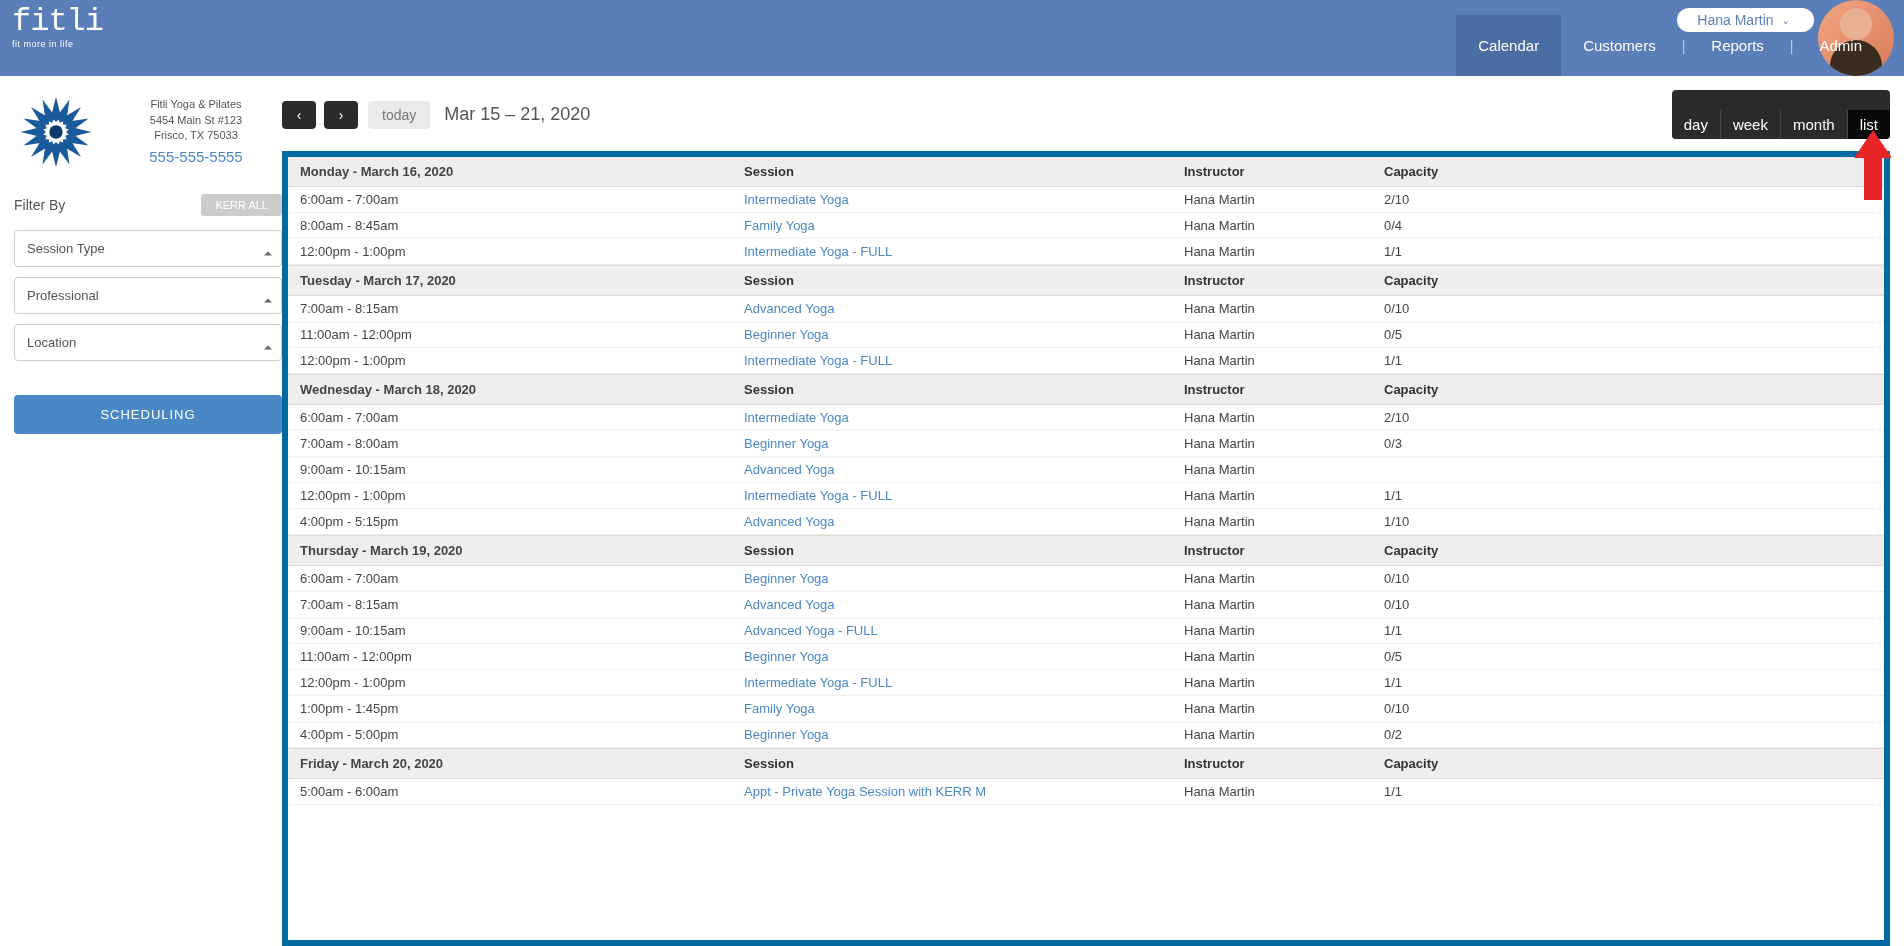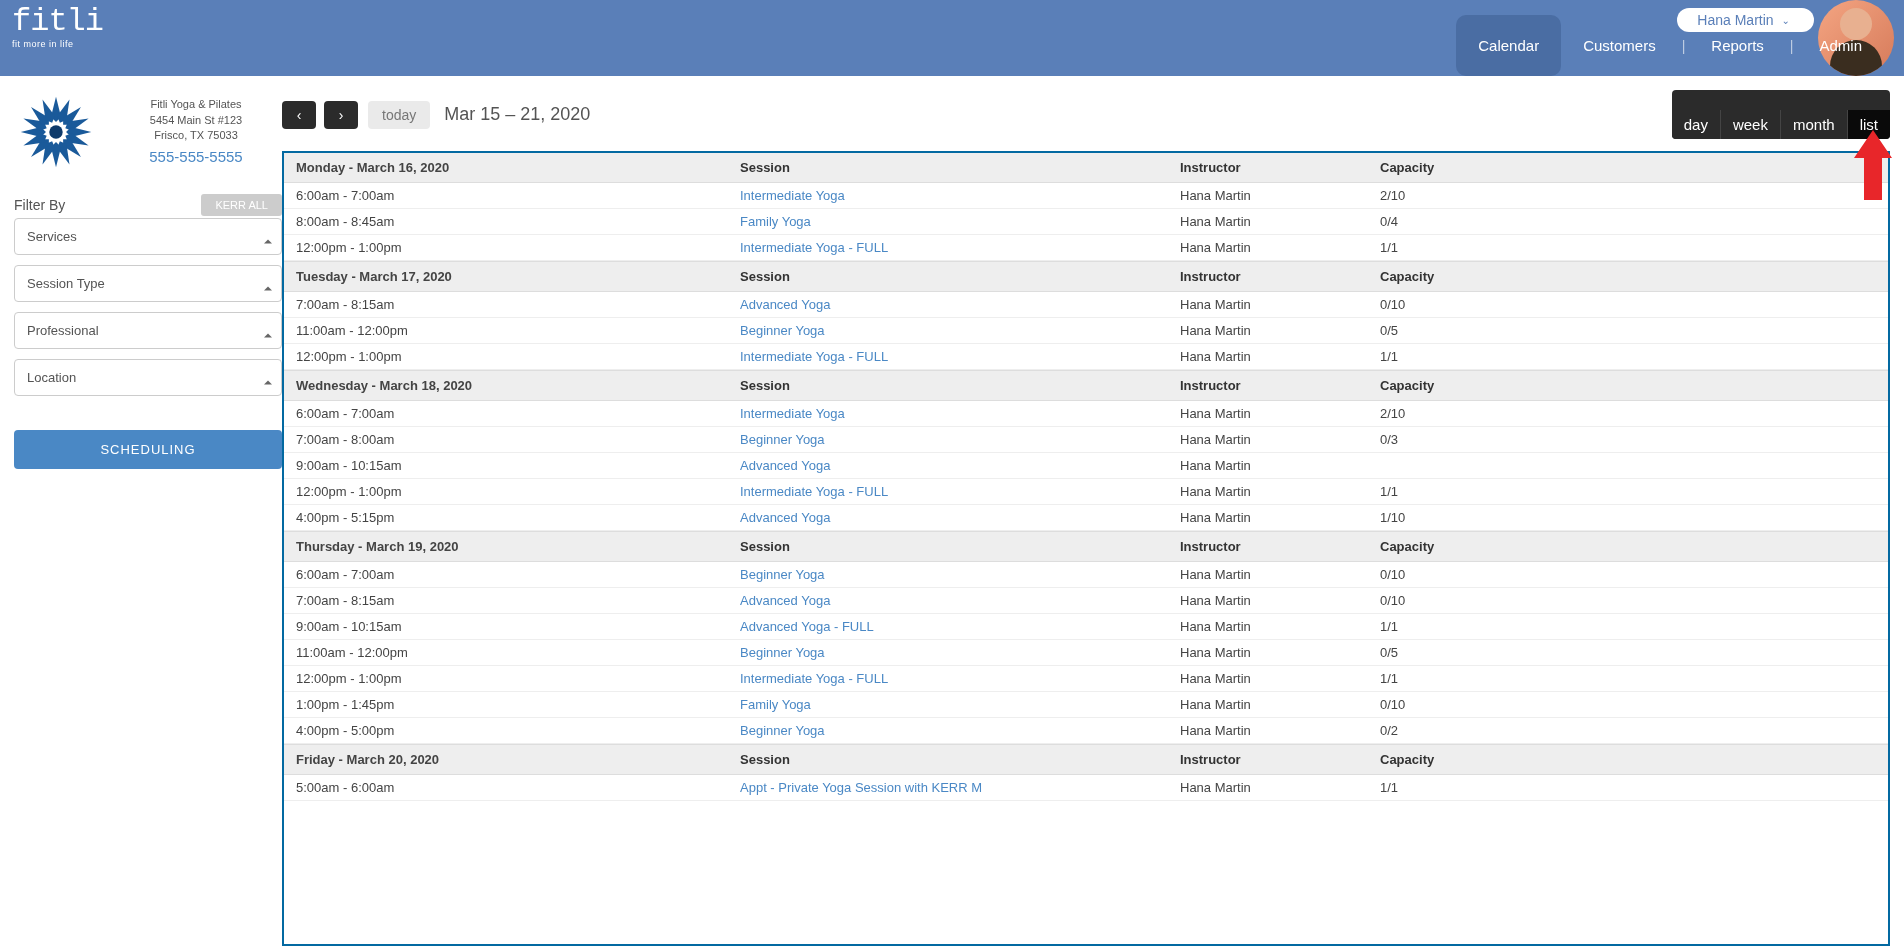--- a/index.html
+++ b/index.html
@@ -4,42 +4,42 @@
 <style>
 * { box-sizing: border-box; margin: 0; padding: 0; }
 body { font-family: -apple-system, BlinkMacSystemFont, "Segoe UI", Helvetica, Arial, sans-serif; font-size: 14px; color: #333; background: #fff; }
 
 
 .topbar { background: #5a7fb8; height: 76px; position: relative; display: flex; align-items: flex-start; }
 .logo { margin: 8px 0 0 12px; color: #fff; }
 .logo-text { font-size: 32px; font-weight: 300; line-height: 0.9; letter-spacing: -1px; font-family: Liberation Mono, monospace; }
 .logo-tagline { font-size: 9px; letter-spacing: 0.5px; margin-top: 2px; }
 .nav { position: absolute; right: 20px; bottom: 0; display: flex; align-items: center; }
-.nav-item { padding: 22px 22px; color: #fff; cursor: pointer; font-size: 15px; border-radius: 10px; }
+.nav-item { padding: 22px 22px; color: #fff; cursor: pointer; font-size: 15px; }
 .nav-item.active { background: #4a6da3; }
 .nav-sep { color: #fff; opacity: 0.6; padding: 0 4px; }
 .user-pill { position: absolute; top: 8px; right: 90px; background: #fff; border-radius: 20px; padding: 4px 24px 4px 20px; color: #5a7fb8; font-size: 14px; display: flex; align-items: center; gap: 8px; cursor: pointer; }
 .user-pill .caret { font-size: 10px; }
 .avatar { position: absolute; top: 0; right: 10px; width: 76px; height: 76px; border-radius: 50%; background: linear-gradient(135deg, #f4a582 0%, #d67a5a 100%); overflow: hidden; cursor: pointer; }
 .avatar::before { content: ""; position: absolute; top: 8px; left: 22px; width: 32px; height: 32px; background: #e8b090; border-radius: 50%; }
 .avatar::after { content: ""; position: absolute; top: 40px; left: 12px; width: 52px; height: 40px; background: #3a2d1f; border-radius: 30px 30px 0 0; }
 
 
 .page { display: flex; padding: 14px 14px 0 14px; height: calc(946px - 76px); }
 .sidebar { width: 268px; flex-shrink: 0; }
 .main { flex: 1; display: flex; flex-direction: column; min-width: 0; }
 
 
 .biz-info { display: flex; gap: 12px; margin-bottom: 20px; }
 .biz-logo { width: 84px; height: 84px; display: flex; align-items: center; justify-content: center; }
 .biz-logo svg { width: 100%; height: 100%; }
 .biz-text { text-align: center; font-size: 11px; line-height: 1.4; color: #545454; flex: 1; display: flex; flex-direction: column; justify-content: center; }
 .biz-phone { color: #4a88c5; font-size: 15px; font-weight: 500; margin-top: 2px; }
 
-.filter-header { display: flex; justify-content: space-between; align-items: center; margin-bottom: 2px; }
+.filter-header { display: flex; justify-content: space-between; align-items: center; margin-bottom: 14px; }
 .filter-label { font-size: 14px; color: #545454; }
 .show-all-btn { background: #ccc; color: #fff; border: none; padding: 5px 14px; font-size: 11px; border-radius: 3px; cursor: pointer; font-weight: 500; }
 
 .filter-select { width: 100%; padding: 10px 30px 10px 12px; border: 1px solid #ccc; border-radius: 4px; margin-bottom: 10px; font-size: 13px; color: #545454; background: #fff; appearance: none; position: relative; cursor: pointer; }
 .select-wrap { position: relative; }
 .select-wrap::after { content: ""; position: absolute; right: 10px; top: 50%; transform: translateY(-60%); width: 0; height: 0; border-left: 4px solid transparent; border-right: 4px solid transparent; border-bottom: 4px solid #666; }
 .select-wrap::before { content: ""; position: absolute; right: 10px; top: 50%; transform: translateY(20%); width: 0; height: 0; border-left: 4px solid transparent; border-right: 4px solid transparent; border-top: 4px solid #666; }
 
 .scheduling-btn { width: 100%; background: #4a88c5; color: #fff; border: none; padding: 12px; font-size: 13px; font-weight: 500; letter-spacing: 1px; border-radius: 4px; margin-top: 24px; cursor: pointer; }
 
@@ -48,21 +48,21 @@
 .nav-arrows { display: flex; gap: 8px; margin-right: 10px; }
 .arrow-btn { background: #2b2b2b; color: #fff; border: none; width: 34px; height: 28px; border-radius: 4px; display: flex; align-items: center; justify-content: center; cursor: pointer; font-size: 14px; }
 .today-btn { background: #eaeaea; color: #777; border: none; padding: 6px 14px; border-radius: 4px; cursor: pointer; margin-right: 14px; font-size: 14px; }
 .date-range { font-size: 18px; color: #545454; }
 .view-switch { margin-left: auto; display: flex; background: #2b2b2b; border-radius: 4px; overflow: hidden; }
 .view-btn { background: #2b2b2b; color: #fff; border: none; padding: 6px 12px; font-size: 15px; cursor: pointer; border-left: 1px solid #444; margin-top: 20px; }
 .view-btn:first-child { border-left: none; }
 .view-btn.active { background: #0a0a0a; }
 
 
-.list-wrap { flex: 1; overflow-y: auto; border: 2px solid #0369a1; }
+.list-wrap { flex: 1; overflow-y: auto; border: 6px solid #0369a1; }
 .day-header { background: #eee; border-bottom: 1px solid #ddd; border-top: 1px solid #ddd; display: flex; padding: 7px 12px; font-weight: 600; font-size: 13px; color: #333; }
 .day-header:first-child { border-top: none; }
 .row { display: flex; padding: 5px 12px; border-bottom: 1px solid #eee; font-size: 13px; align-items: center; min-height: 26px; }
 .col-time { width: 444px; flex-shrink: 0; color: #444; }
 .col-session { width: 440px; flex-shrink: 0; }
 .col-session a { color: #4a88c5; text-decoration: none; cursor: pointer; }
 .col-instructor { width: 200px; flex-shrink: 0; color: #444; }
 .col-capacity { flex: 1; color: #444; }
 .day-header .col-session, .day-header .col-instructor, .day-header .col-capacity { color: #333; }
 
@@ -127,21 +127,20 @@
         <div>Frisco, TX 75033</div>
         <div class="biz-phone">555-555-5555</div>
       </div>
     </div>
 
     <div class="filter-header">
       <span class="filter-label">Filter By</span>
       <button class="show-all-btn">KERR ALL</button>
     </div>
 
-    <div class="select-wrap"><select class="filter-select"><option>Services</option></select></div>
     <div class="select-wrap"><select class="filter-select"><option>Session Type</option></select></div>
     <div class="select-wrap"><select class="filter-select"><option>Professional</option></select></div>
     <div class="select-wrap"><select class="filter-select"><option>Location</option></select></div>
 
     <button class="scheduling-btn">SCHEDULING</button>
   </div>
 
   <div class="main">
     <div class="toolbar">
       <div class="nav-arrows">

